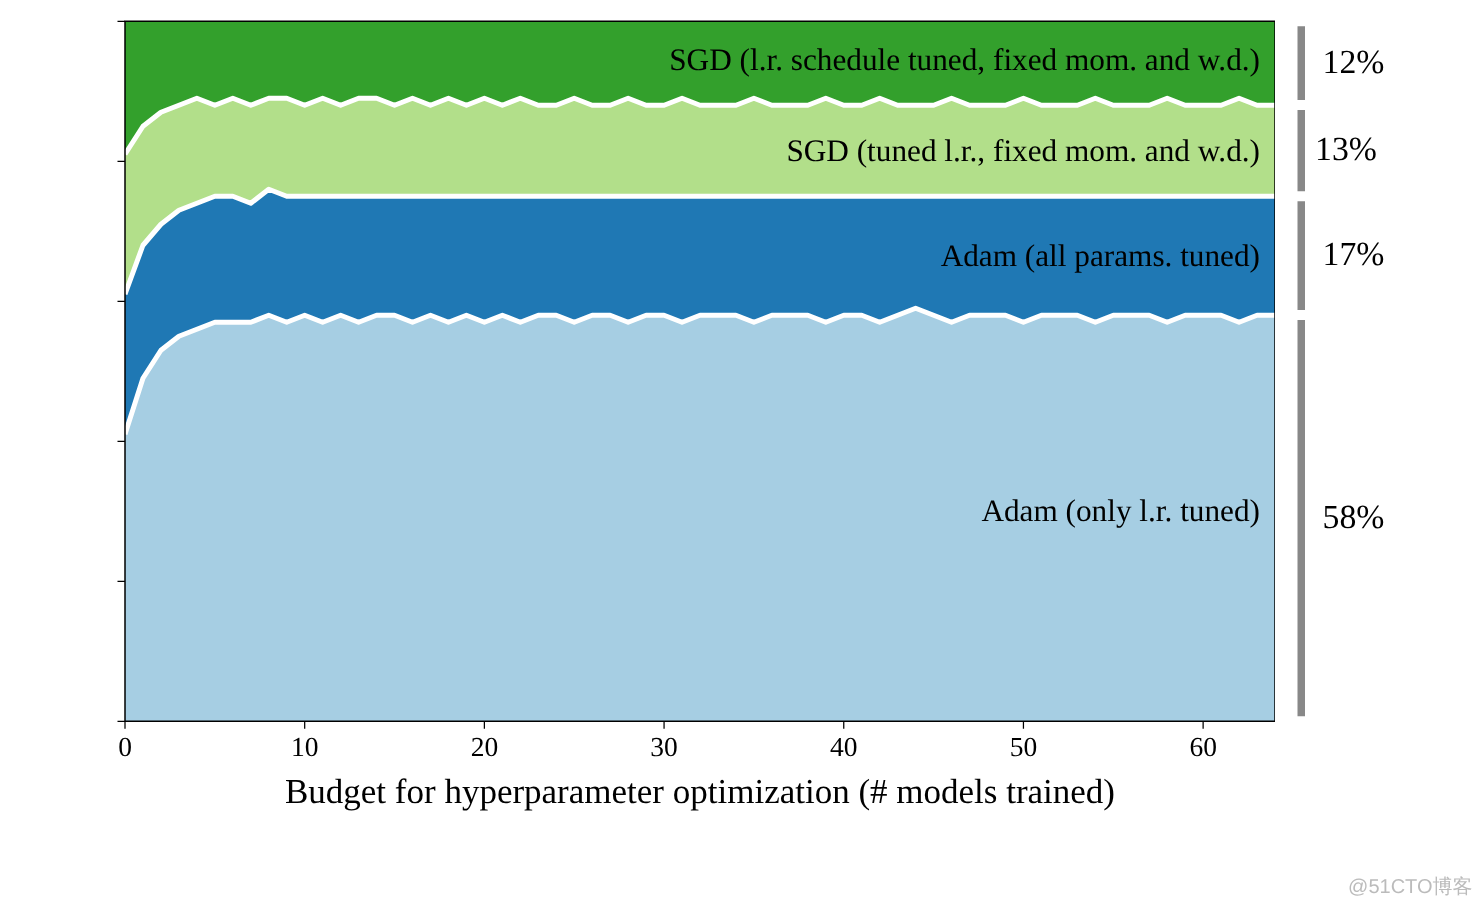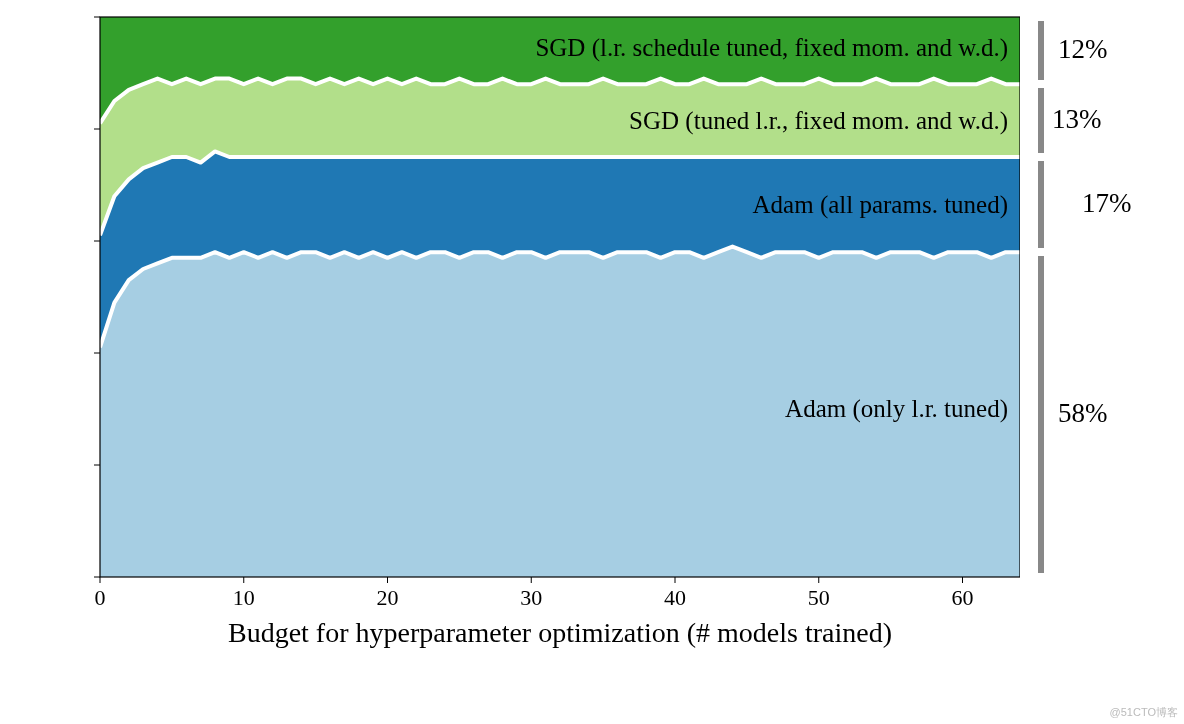--- a/index.html
+++ b/index.html
@@ -39,21 +39,21 @@
   }
   .side-bar {
     position: absolute;
     width: 6px;
     background: #888;
   }
   .watermark {
     position: absolute;
     right: 6px;
     bottom: 4px;
-    font-size: 11px;
+    font-size: 16px;
     color: #bbb;
     font-family: Arial, sans-serif;
   }
 </style>
 </head>
 <body>
 
 <div class="chart-container">
   <svg id="chart-svg" width="930" height="640">
       <path d="M 10 565 L 10 335.40000000000003 L 24.375 290.6 L 38.75 268.2 L 53.125 257 L 67.5 251.39999999999998 L 81.875 245.80000000000004 L 96.25 245.80000000000004 L 110.625 245.80000000000004 L 125 240.20000000000002 L 139.375 245.80000000000004 L 153.75 240.20000000000002 L 168.125 245.80000000000004 L 182.5 240.20000000000002 L 196.875 245.80000000000004 L 211.25 240.20000000000002 L 225.625 240.20000000000002 L 240 245.80000000000004 L 254.375 240.20000000000002 L 268.75 245.80000000000004 L 283.125 240.20000000000002 L 297.5 245.80000000000004 L 311.875 240.20000000000002 L 326.25 245.80000000000004 L 340.625 240.20000000000002 L 355 240.20000000000002 L 369.375 245.80000000000004 L 383.75 240.20000000000002 L 398.125 240.20000000000002 L 412.5 245.80000000000004 L 426.875 240.20000000000002 L 441.25 240.20000000000002 L 455.625 245.80000000000004 L 470 240.20000000000002 L 484.375 240.20000000000002 L 498.75 240.20000000000002 L 513.125 245.80000000000004 L 527.5 240.20000000000002 L 541.875 240.20000000000002 L 556.25 240.20000000000002 L 570.625 245.80000000000004 L 585 240.20000000000002 L 599.375 240.20000000000002 L 613.75 245.80000000000004 L 628.125 240.20000000000002 L 642.5 234.60000000000002 L 656.875 240.20000000000002 L 671.25 245.80000000000004 L 685.625 240.20000000000002 L 700 240.20000000000002 L 714.375 240.20000000000002 L 728.75 245.80000000000004 L 743.125 240.20000000000002 L 757.5 240.20000000000002 L 771.875 240.20000000000002 L 786.25 245.80000000000004 L 800.625 240.20000000000002 L 815 240.20000000000002 L 829.375 240.20000000000002 L 843.75 245.80000000000004 L 858.125 240.20000000000002 L 872.5 240.20000000000002 L 886.875 240.20000000000002 L 901.25 245.80000000000004 L 915.625 240.20000000000002 L 930 240.20000000000002 L 930 565 L 915.625 565 L 901.25 565 L 886.875 565 L 872.5 565 L 858.125 565 L 843.75 565 L 829.375 565 L 815 565 L 800.625 565 L 786.25 565 L 771.875 565 L 757.5 565 L 743.125 565 L 728.75 565 L 714.375 565 L 700 565 L 685.625 565 L 671.25 565 L 656.875 565 L 642.5 565 L 628.125 565 L 613.75 565 L 599.375 565 L 585 565 L 570.625 565 L 556.25 565 L 541.875 565 L 527.5 565 L 513.125 565 L 498.75 565 L 484.375 565 L 470 565 L 455.625 565 L 441.25 565 L 426.875 565 L 412.5 565 L 398.125 565 L 383.75 565 L 369.375 565 L 355 565 L 340.625 565 L 326.25 565 L 311.875 565 L 297.5 565 L 283.125 565 L 268.75 565 L 254.375 565 L 240 565 L 225.625 565 L 211.25 565 L 196.875 565 L 182.5 565 L 168.125 565 L 153.75 565 L 139.375 565 L 125 565 L 110.625 565 L 96.25 565 L 81.875 565 L 67.5 565 L 53.125 565 L 38.75 565 L 24.375 565 L 10 565 Z" fill="#a6cee3" stroke="none"></path>
@@ -97,17 +97,17 @@
       <text x="918" y="116.60000000000002" text-anchor="end" class="series-label">SGD (tuned l.r., fixed mom. and w.d.)</text>
       <text x="918" y="43.800000000000026" text-anchor="end" class="series-label">SGD (l.r. schedule tuned, fixed mom. and w.d.)</text>
     </svg>
 </div>
 
 <div class="watermark">@51CTO博客</div>
 
 <div class="side-bar" style="left: 1038px; top: 256.2px; height: 316.8px;"></div>
 <div class="pct-label" style="left: 1058px; top: 397.6px;">58%</div>
 <div class="side-bar" style="left: 1038px; top: 161px; height: 87.2px;"></div>
-<div class="pct-label" style="left: 1058px; top: 187.6px; margin-left: 24px;">17%</div>
+<div class="pct-label" style="left: 1058px; top: 187.6px;">17%</div>
 <div class="side-bar" style="left: 1038px; top: 88.2px; height: 64.8px;"></div>
 <div class="pct-label" style="left: 1052px; top: 103.6px;">13%</div>
 <div class="side-bar" style="left: 1038px; top: 21px; height: 59.2px;"></div>
 <div class="pct-label" style="left: 1058px; top: 33.6px;">12%</div>
 
 </body></html>

